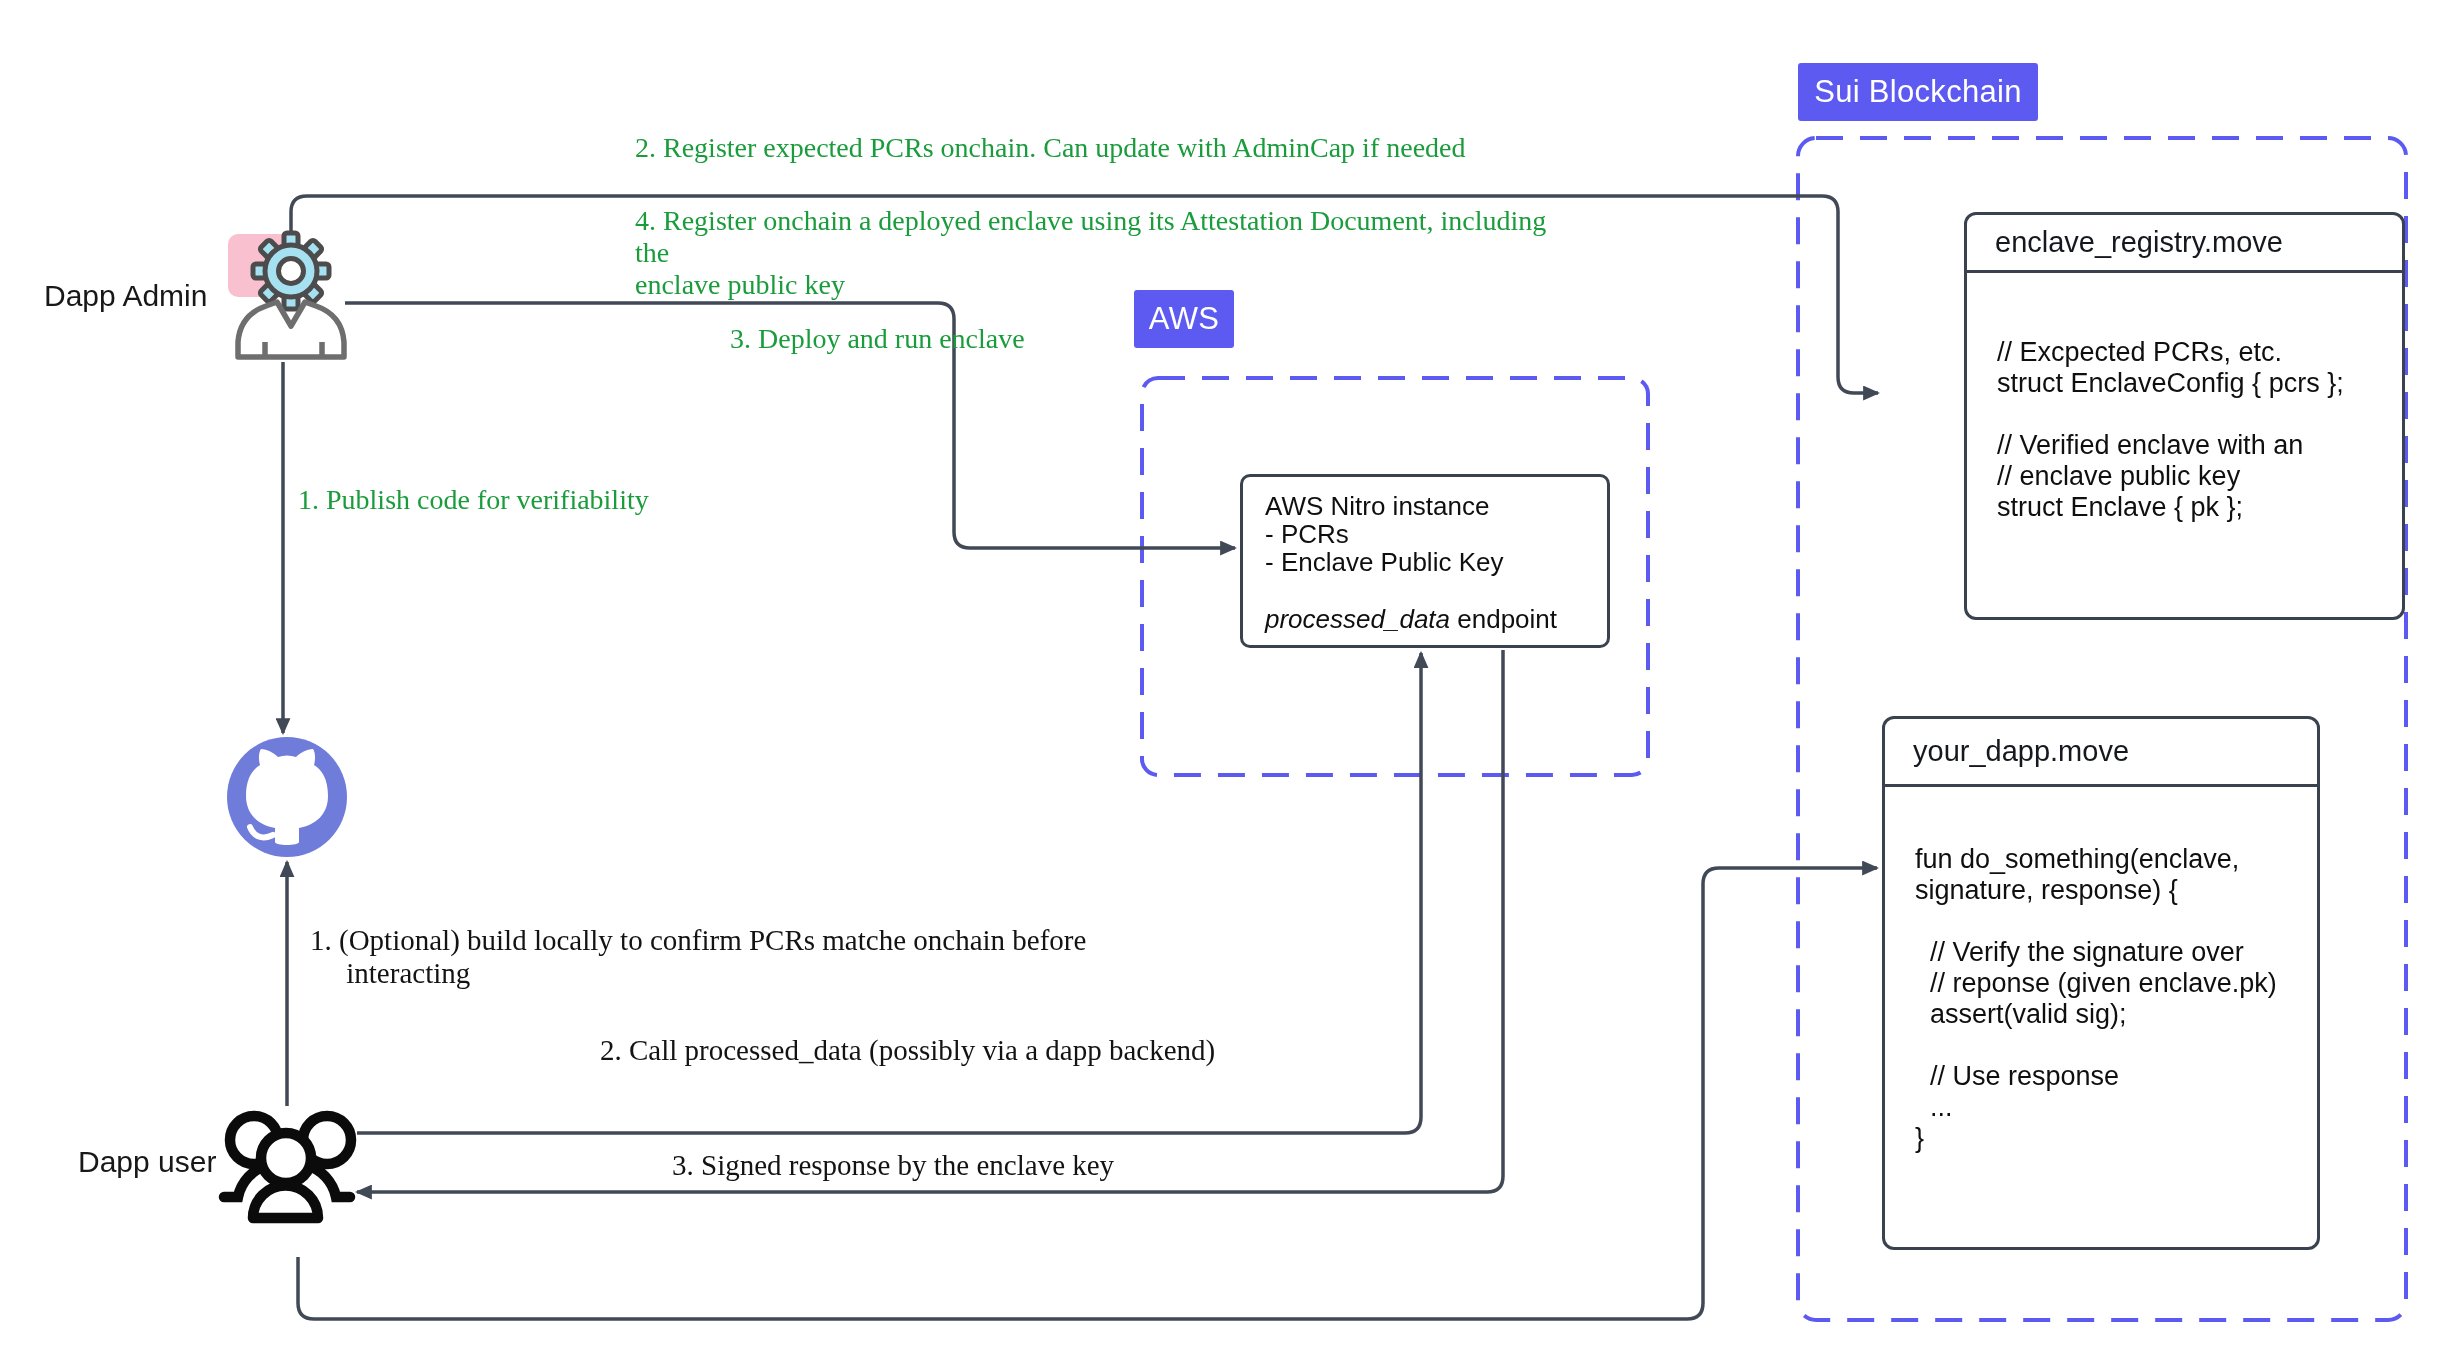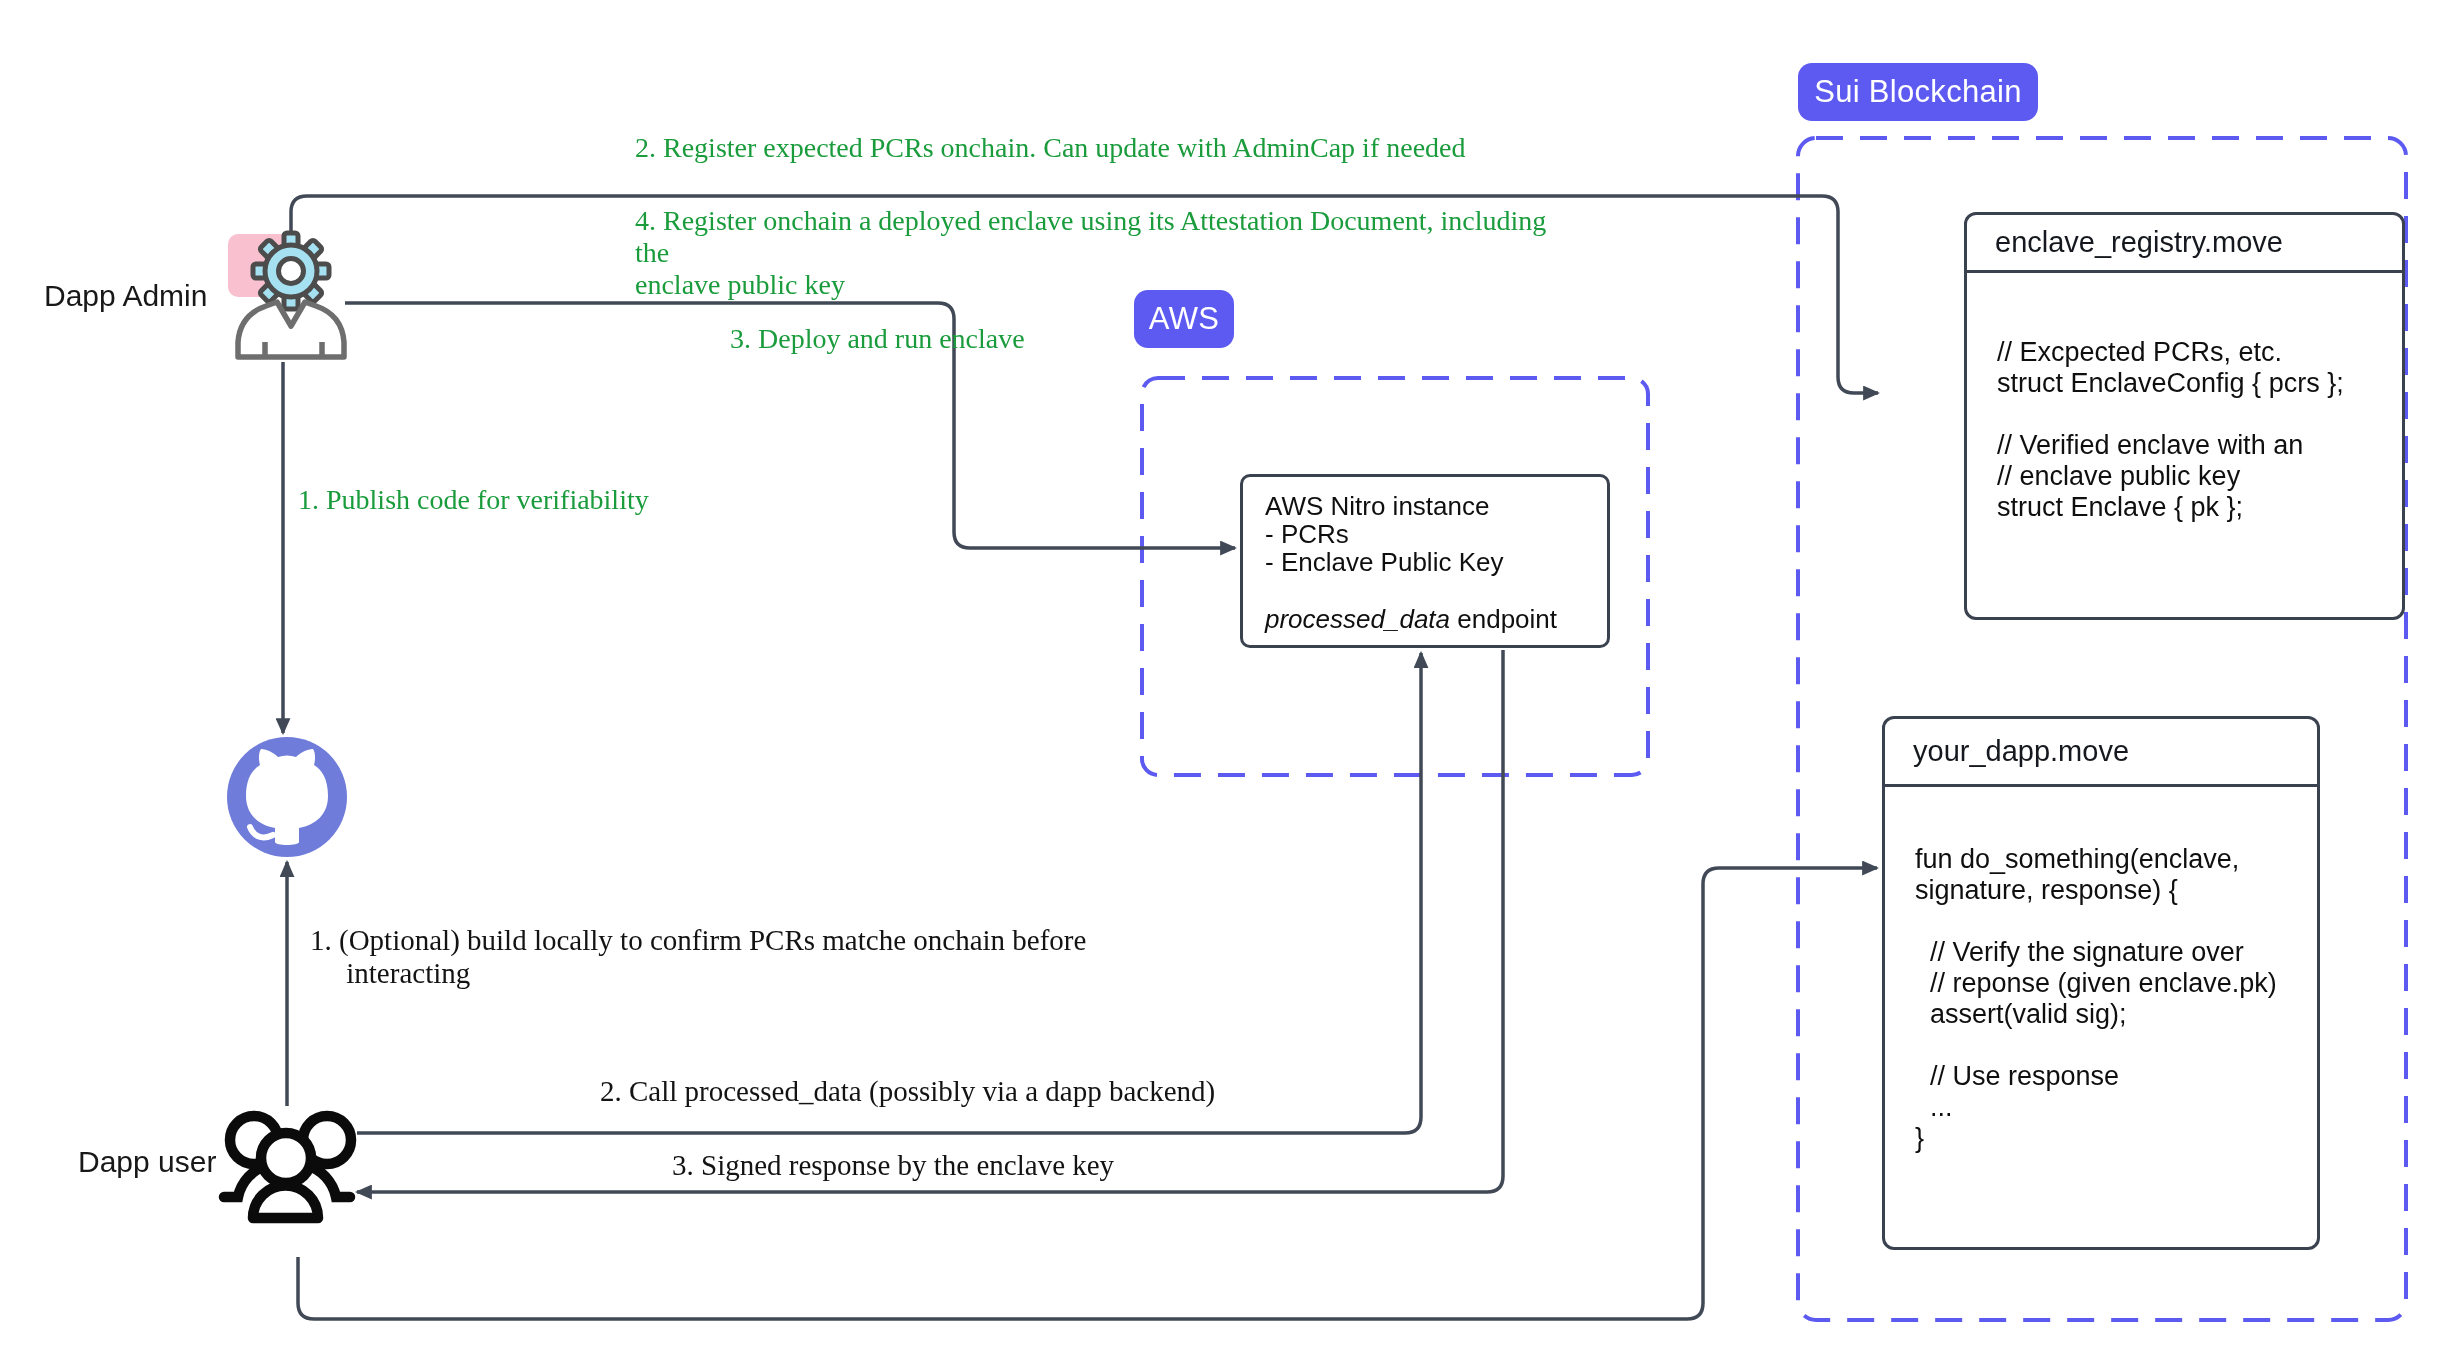--- a/index.html
+++ b/index.html
@@ -18,21 +18,21 @@
   html,body{background:#ffffff;}
   #canvas{
     position:relative;width:2443px;height:1361px;background:#ffffff;overflow:hidden;
     font-family:"Liberation Sans",sans-serif;color:var(--ink);
   }
   svg.layer{position:absolute;left:0;top:0;width:2443px;height:1361px;}
   .cline{fill:none;stroke:var(--line-gray);stroke-width:3.5;}
   .dashedrect{fill:none;stroke:var(--accent-purple);stroke-width:4;stroke-dasharray:27 17;}
   .arrowhead{fill:var(--line-gray);}
   .badge{
-    position:absolute;background:var(--accent-purple);color:#fff;border-radius:14px;
+    position:absolute;background:var(--accent-purple);color:#fff;border-radius:3px;
     display:flex;align-items:center;justify-content:center;font-size:31px;font-weight:500;
     letter-spacing:.3px;
   }
   .badge.sui{left:1798px;top:63px;width:240px;height:58px;}
   .badge.aws{left:1134px;top:290px;width:100px;height:58px;}
   .mbox{
     position:absolute;background:#fff;border:3px solid var(--box-border);border-radius:12px;
   }
   .mbox.registry{left:1964px;top:212px;width:441px;height:408px;}
   .mbox.dappmove{left:1882px;top:716px;width:438px;height:534px;}
@@ -58,21 +58,21 @@
   .actor-label.admin{left:44px;top:279px;}
   .actor-label.user{left:78px;top:1145px;}
   .ann{position:absolute;white-space:pre-wrap;}
   .ann.green{font-family:"Liberation Serif",serif;font-size:28px;line-height:32px;color:var(--annotation-green);}
   .ann.black{font-family:"Liberation Serif",serif;font-size:29px;line-height:33px;color:#131313;}
   .ann.g2{left:635px;top:132px;}
   .ann.g4{left:635px;top:205px;max-width:930px;}
   .ann.g3{left:730px;top:323px;}
   .ann.g1{left:298px;top:484px;}
   .ann.b1{left:310px;top:924px;}
-  .ann.b2{left:600px;top:1075px;}
+  .ann.b2{left:600px;top:1034px;}
   .ann.b3{left:672px;top:1149px;}
   .ann.b4{left:664px;top:1274px;}
 </style>
 </head>
 <body>
 
 <div id="canvas">
 
   <svg class="layer">
     <defs>

